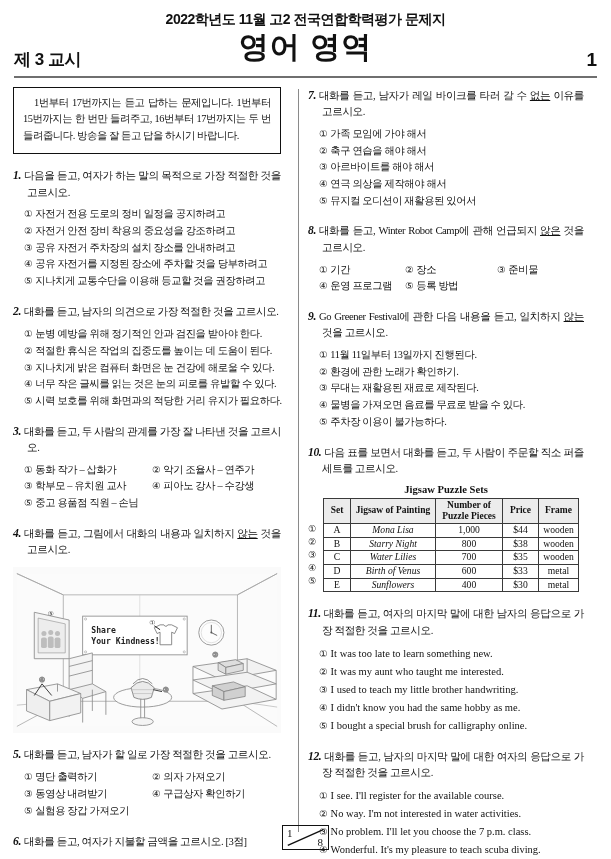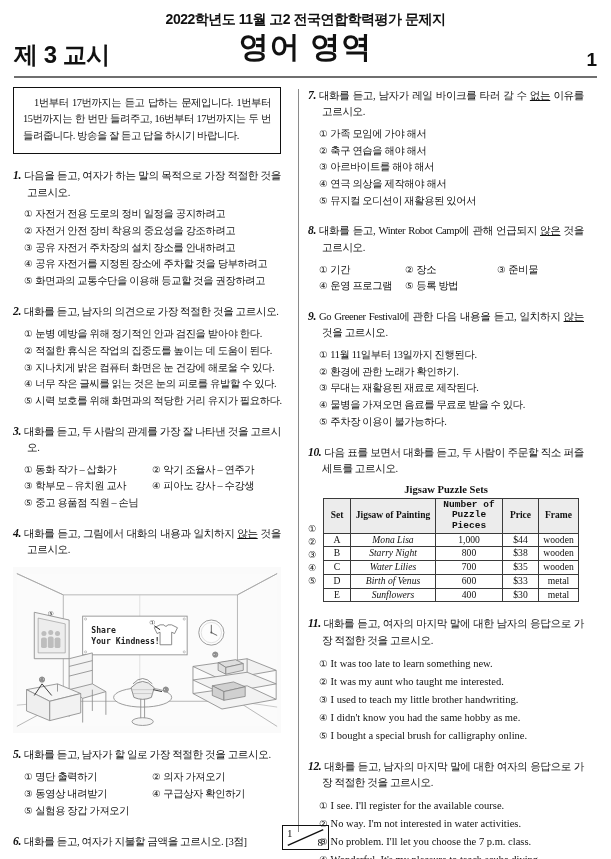--- a/index.html
+++ b/index.html
@@ -37,21 +37,21 @@
   .period-row {
     display: flex;
     align-items: flex-end;
     justify-content: space-between;
     margin-top: -21px;
     height: 28px;
   }
   .period-label {
     font-family: "Liberation Sans", sans-serif;
     font-weight: bold;
-    font-size: 24px;
+    font-size: 17px;
     letter-spacing: -0.5px;
     margin-top: 36px;
   }
   .page-num-top {
     font-family: "Liberation Sans", sans-serif;
     font-weight: bold;
     font-size: 19px;
   }
   .header-rule {
     border: 0;
@@ -195,21 +195,21 @@
     background: #ececec;
     font-weight: bold;
     font-size: 9.5px;
     height: 25px;
     padding: 1px;
   }
   table.puzzle thead tr th:first-child { border-top-width: 1.5px; }
   table.puzzle .italic { font-style: italic; }
   .cw-set { width: 27px; }
   .cw-title { width: 85px; }
-  .cw-pieces { width: 67px; font-family: Liberation Mono, monospace; }
+  .cw-pieces { width: 67px; }
   .cw-price { width: 36px; }
   .cw-frame { width: 40px; }
 
   
   .footer-mark {
     position: absolute;
     left: 282px;
     bottom: 9px;
     width: 47px;
     height: 25px;
@@ -246,21 +246,21 @@
       <p>1번부터 17번까지는 듣고 답하는 문제입니다. 1번부터 15번까지는 한 번만 들려주고, 16번부터 17번까지는 두 번 들려줍니다. 방송을 잘 듣고 답을 하시기 바랍니다.</p>
     </div>
 
     <div class="q">
       <div class="q-stem"><span class="q-num">1.</span><span>다음을 듣고, 여자가 하는 말의 목적으로 가장 적절한 것을 고르시오.</span></div>
       <div class="choices">
         <span class="choice"><span class="cnum">①</span><span>자전거 전용 도로의 정비 일정을 공지하려고</span></span>
         <span class="choice"><span class="cnum">②</span><span>자전거 안전 장비 착용의 중요성을 강조하려고</span></span>
         <span class="choice"><span class="cnum">③</span><span>공유 자전거 주차장의 설치 장소를 안내하려고</span></span>
         <span class="choice"><span class="cnum">④</span><span>공유 자전거를 지정된 장소에 주차할 것을 당부하려고</span></span>
-        <span class="choice"><span class="cnum">⑤</span><span>화면과의 교통수단을 이용해 등교할 것을 권장하려고</span></span>
+        <span class="choice"><span class="cnum">⑤</span><span>지나치게 교통수단을 이용해 등교할 것을 권장하려고</span></span>
       </div>
     </div>
 
     <div class="q">
       <div class="q-stem"><span class="q-num">2.</span><span>대화를 듣고, 남자의 의견으로 가장 적절한 것을 고르시오.</span></div>
       <div class="choices">
         <span class="choice"><span class="cnum">①</span><span>눈병 예방을 위해 정기적인 안과 검진을 받아야 한다.</span></span>
         <span class="choice"><span class="cnum">②</span><span>적절한 휴식은 작업의 집중도를 높이는 데 도움이 된다.</span></span>
         <span class="choice"><span class="cnum">③</span><span>지나치게 밝은 컴퓨터 화면은 눈 건강에 해로울 수 있다.</span></span>
         <span class="choice"><span class="cnum">④</span><span>너무 작은 글씨를 읽는 것은 눈의 피로를 유발할 수 있다.</span></span>

